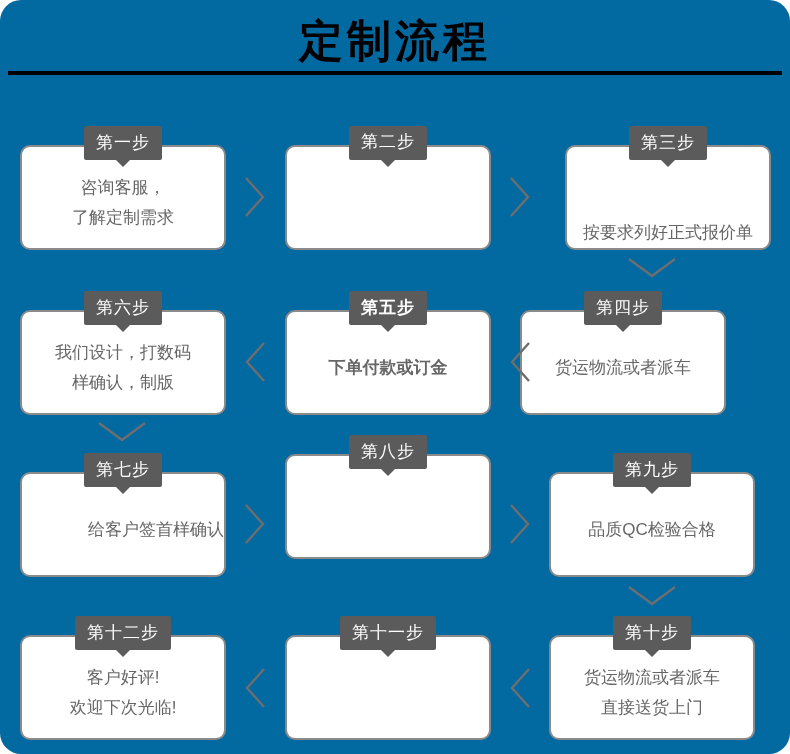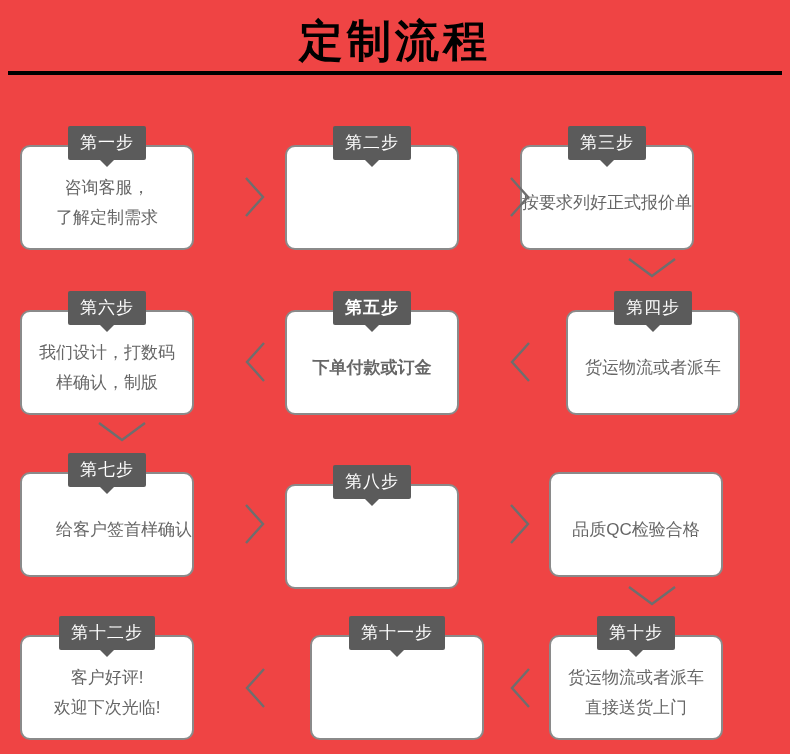--- a/index.html
+++ b/index.html
@@ -5,22 +5,23 @@
   * { margin: 0; padding: 0; box-sizing: border-box; }
   html, body { background: #ffffff; }
   body {
     font-family: "Liberation Sans", "DejaVu Sans", sans-serif;
     width: 790px;
   }
   .page {
     position: relative;
     width: 790px;
     height: 754px;
-    background: #ef4444;
+    background: #0369a1;
     overflow: hidden;
+    border-radius: 21px;
   }
   .title {
     position: absolute;
     top: 12px;
     left: 0;
     width: 100%;
     text-align: center;
     font-size: 44px;
     font-weight: 800;
     letter-spacing: 4px;
@@ -29,21 +30,21 @@
   .divider {
     position: absolute;
     top: 71px;
     left: 8px;
     width: 774px;
     height: 4px;
     background: var(--divider, #000000);
   }
   .step {
     position: absolute;
-    width: 174px;
+    width: 206px;
     height: 105px;
     border: 2px solid var(--box-border, #8a8a8a);
     border-radius: 10px;
     background: #ffffff;
     display: flex;
     align-items: center;
     justify-content: center;
   }
   .step-text {
     padding-top: 10px;
@@ -91,27 +92,27 @@
   <div class="divider"></div>
 
   <div class="step" style="left:20px; top:145px;">
     <div class="tab">
       <span>第一步</span>
       <span class="tab-notch"></span>
     </div>
     <div class="step-text">咨询客服，
 了解定制需求</div>
   </div>
-  <div class="step" style="left:285px; top:145px;">
+  <div class="step" style="left:285px; top:145px;font-family:Liberation Mono, monospace;">
     <div class="tab">
       <span>第二步</span>
       <span class="tab-notch"></span>
     </div>
   </div>
-  <div class="step" style="left:520px; top:145px;">
+  <div class="step" style="left:565px; top:145px;align-items:flex-end;">
     <div class="tab">
       <span>第三步</span>
       <span class="tab-notch"></span>
     </div>
     <div class="step-text">按要求列好正式报价单</div>
   </div>
 
   <div class="arrow" style="left:243px; top:175px;">
     <svg width="24" height="44" viewBox="0 0 24 44">
         <polyline points="3,3 20,22 3,41" fill="none" stroke="#6e6e6e" stroke-width="2.4"></polyline>
@@ -121,21 +122,21 @@
     <svg width="24" height="44" viewBox="0 0 24 44">
         <polyline points="3,3 20,22 3,41" fill="none" stroke="#6e6e6e" stroke-width="2.4"></polyline>
       </svg>
   </div>
   <div class="arrow" style="left:626px; top:256px;">
     <svg width="52" height="24" viewBox="0 0 52 24">
         <polyline points="3,3 26,20 49,3" fill="none" stroke="#6e6e6e" stroke-width="2.4"></polyline>
       </svg>
   </div>
 
-  <div class="step" style="left:566px; top:310px;">
+  <div class="step" style="left:520px; top:310px;">
     <div class="tab">
       <span>第四步</span>
       <span class="tab-notch"></span>
     </div>
     <div class="step-text">货运物流或者派车</div>
   </div>
   <div class="step" style="left:285px; top:310px;font-weight:bold;">
     <div class="tab">
       <span>第五步</span>
       <span class="tab-notch"></span>
@@ -167,27 +168,31 @@
       </svg>
   </div>
 
   <div class="step" style="left:20px; top:472px;justify-content:flex-end;">
     <div class="tab">
       <span>第七步</span>
       <span class="tab-notch"></span>
     </div>
     <div class="step-text">给客户签首样确认</div>
   </div>
-  <div class="step" style="left:285px; top:484px;">
+  <div class="step" style="left:285px; top:454px;">
     <div class="tab">
       <span>第八步</span>
       <span class="tab-notch"></span>
     </div>
   </div>
   <div class="step" style="left:549px; top:472px;">
+    <div class="tab">
+      <span>第九步</span>
+      <span class="tab-notch"></span>
+    </div>
     <div class="step-text">品质QC检验合格</div>
   </div>
 
   <div class="arrow" style="left:243px; top:502px;">
     <svg width="24" height="44" viewBox="0 0 24 44">
         <polyline points="3,3 20,22 3,41" fill="none" stroke="#6e6e6e" stroke-width="2.4"></polyline>
       </svg>
   </div>
   <div class="arrow" style="left:508px; top:502px;">
     <svg width="24" height="44" viewBox="0 0 24 44">
@@ -201,21 +206,21 @@
   </div>
 
   <div class="step" style="left:549px; top:635px;">
     <div class="tab">
       <span>第十步</span>
       <span class="tab-notch"></span>
     </div>
     <div class="step-text">货运物流或者派车
 直接送货上门</div>
   </div>
-  <div class="step" style="left:285px; top:635px;margin-left:25px;">
+  <div class="step" style="left:285px; top:635px;">
     <div class="tab">
       <span>第十一步</span>
       <span class="tab-notch"></span>
     </div>
   </div>
   <div class="step" style="left:20px; top:635px;">
     <div class="tab">
       <span>第十二步</span>
       <span class="tab-notch"></span>
     </div>

